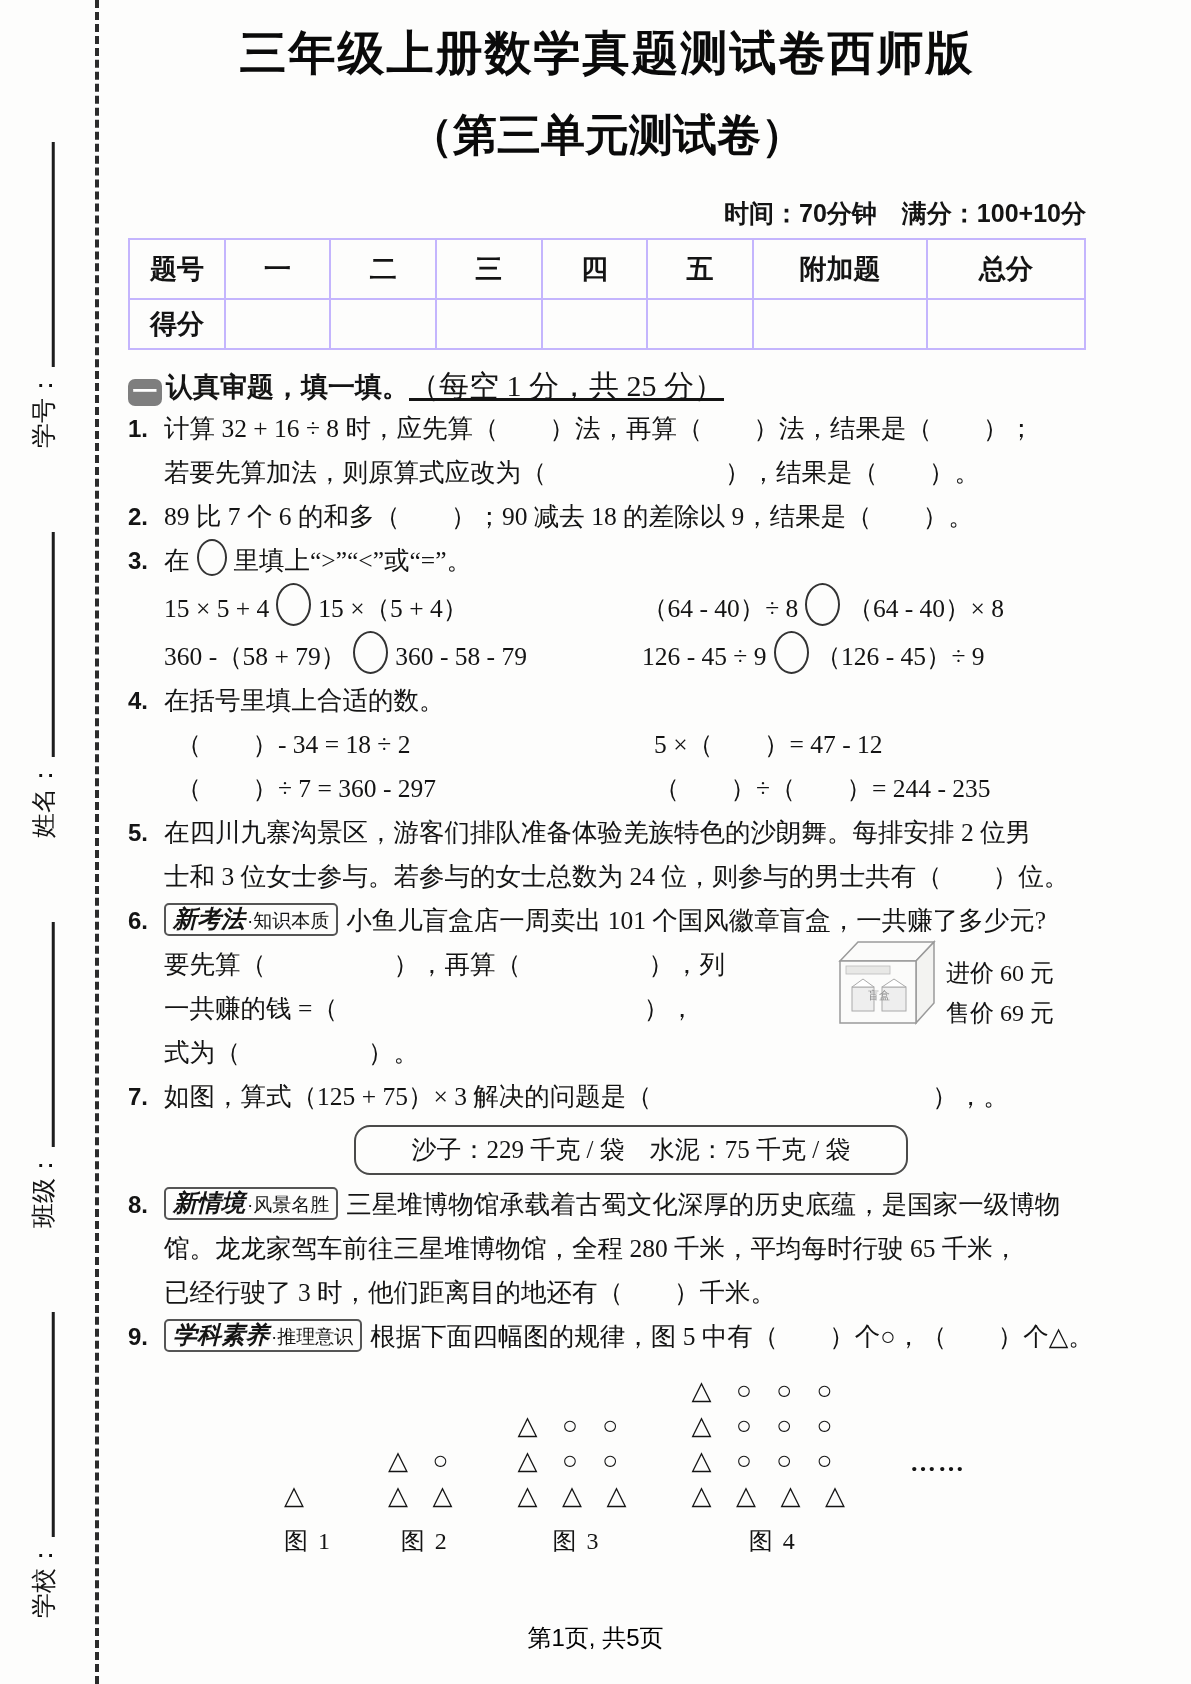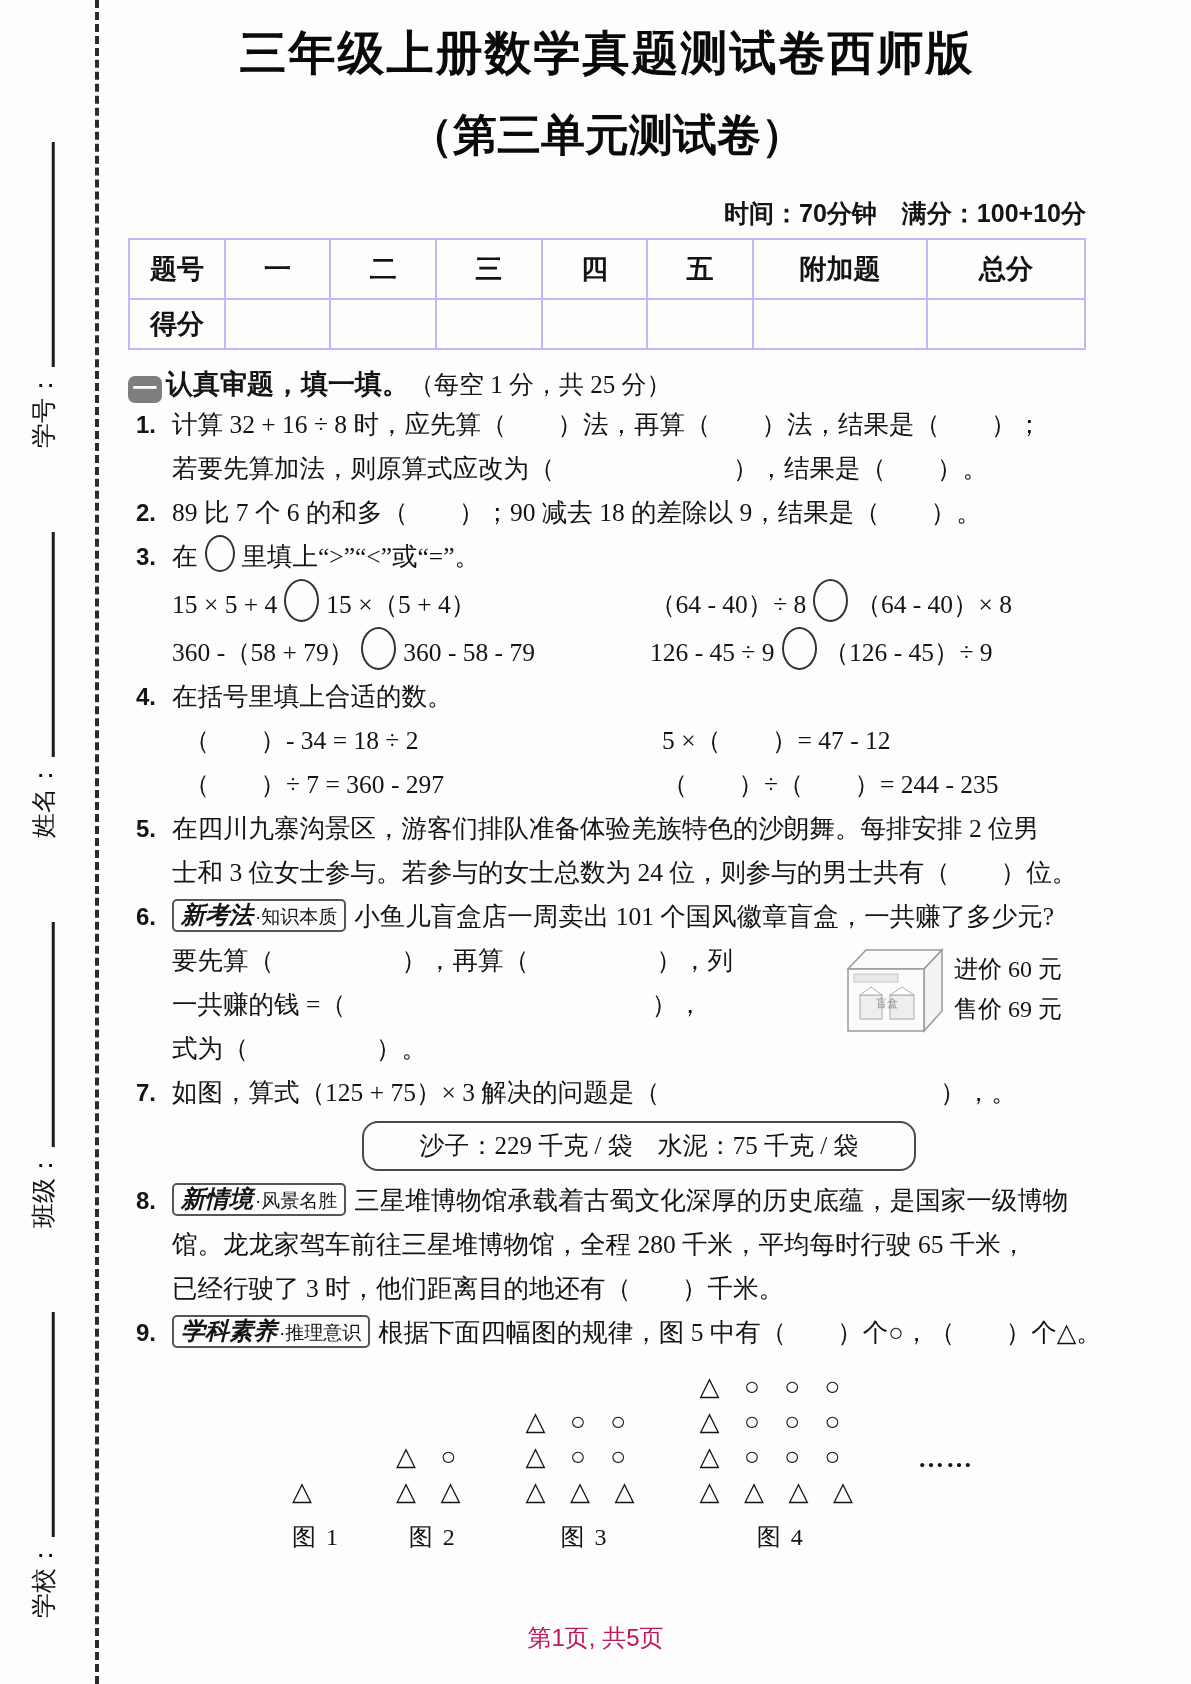--- a/index.html
+++ b/index.html
@@ -28,51 +28,51 @@
   table.score td{border:2px solid #c4b5fd;text-align:center;vertical-align:middle;
     font-family:"Liberation Sans","DejaVu Sans",sans-serif;}
   tr.hrow td{height:56px;font-weight:bold;font-size:27px;}
   tr.srow td{height:46px;font-weight:bold;font-size:27px;}
   
   .section{margin-top:16px;font-size:25px;}
   .sec-icon{display:inline-block;width:34px;height:27px;background:#7e7e7e;
     border-radius:7px;color:#fff;text-align:center;line-height:25px;font-weight:bold;
     font-family:"Liberation Sans","DejaVu Sans",sans-serif;vertical-align:-4px;margin-right:4px;}
   .sec-title{font-family:"Liberation Sans","DejaVu Sans",sans-serif;font-weight:900;font-size:27px;}
-  .sec-note{font-size:25px;}
-  
-  .q{padding-left:36px;font-size:25.5px;line-height:44px;position:relative;margin-left:8px;}
+  .sec-note{font-size:30px;text-decoration:underline;}
+  
+  .q{padding-left:36px;font-size:25.5px;line-height:44px;position:relative;}
   .qno{display:inline-block;width:36px;margin-left:-36px;font-weight:bold;
     font-family:"Liberation Sans","DejaVu Sans",sans-serif;font-size:24px;}
   .qline{white-space:nowrap;}
   .tworow{display:flex;white-space:nowrap;}
   .tworow .cell{display:block;}
   .tworow .cell:first-child{width:478px;flex:none;}
   .cmp-circle{display:inline-block;width:31px;height:39px;border:2px solid #333;
     border-radius:50%;vertical-align:-9px;margin:0 7px;background:#fdfdfc;}
   .badge{display:inline-block;border:2px solid #555;border-radius:5px;padding:0 7px;
     margin-right:8px;font-family:"Liberation Sans","DejaVu Sans",sans-serif;
     font-size:19px;line-height:27px;vertical-align:2px;white-space:nowrap;}
   .badge b{font-style:italic;font-weight:900;font-size:24px;margin-right:2px;}
   
   #q6{position:relative;}
-  .blindbox{position:absolute;left:702px;top:48px;}
+  .blindbox{position:absolute;left:702px;top:36px;}
   .price{position:absolute;left:818px;font-size:24px;white-space:nowrap;}
   .price.p1{top:52px;} .price.p2{top:92px;}
   
   .fig7{width:530px;margin:6px 0 8px 190px;border:2.5px solid #4a4a4a;border-radius:16px;
     text-align:center;font-size:25px;line-height:44px;padding:1px 10px;white-space:nowrap;}
   
   .figs{display:flex;align-items:flex-end;margin:14px 0 0 120px;gap:56px;}
   .fig{text-align:center;}
   .fig .rows{font-size:26px;line-height:35px;letter-spacing:9px;text-align:left;white-space:nowrap;}
   .fig .cap{font-size:24px;letter-spacing:2px;margin-top:6px;text-align:center;}
   .dots{font-size:26px;font-weight:bold;align-self:flex-end;margin-bottom:78px;letter-spacing:2px;}
   .footer{position:absolute;left:0;right:0;bottom:30px;text-align:center;
-    font-family:"Liberation Sans","DejaVu Sans",sans-serif;font-size:24px;color:#be185d;}
+    font-family:"Liberation Sans","DejaVu Sans",sans-serif;font-size:24px;color:#000000;}
   svg text{font-family:"Liberation Sans","DejaVu Sans",sans-serif;}
 </style>
 </head>
 <body>
 
 <div class="cut-line"></div>
 
 <div class="side-item" style="top:48px;">
   <span class="side-rot"><span>学号：</span><span class="side-line"></span></span>
 </div>

